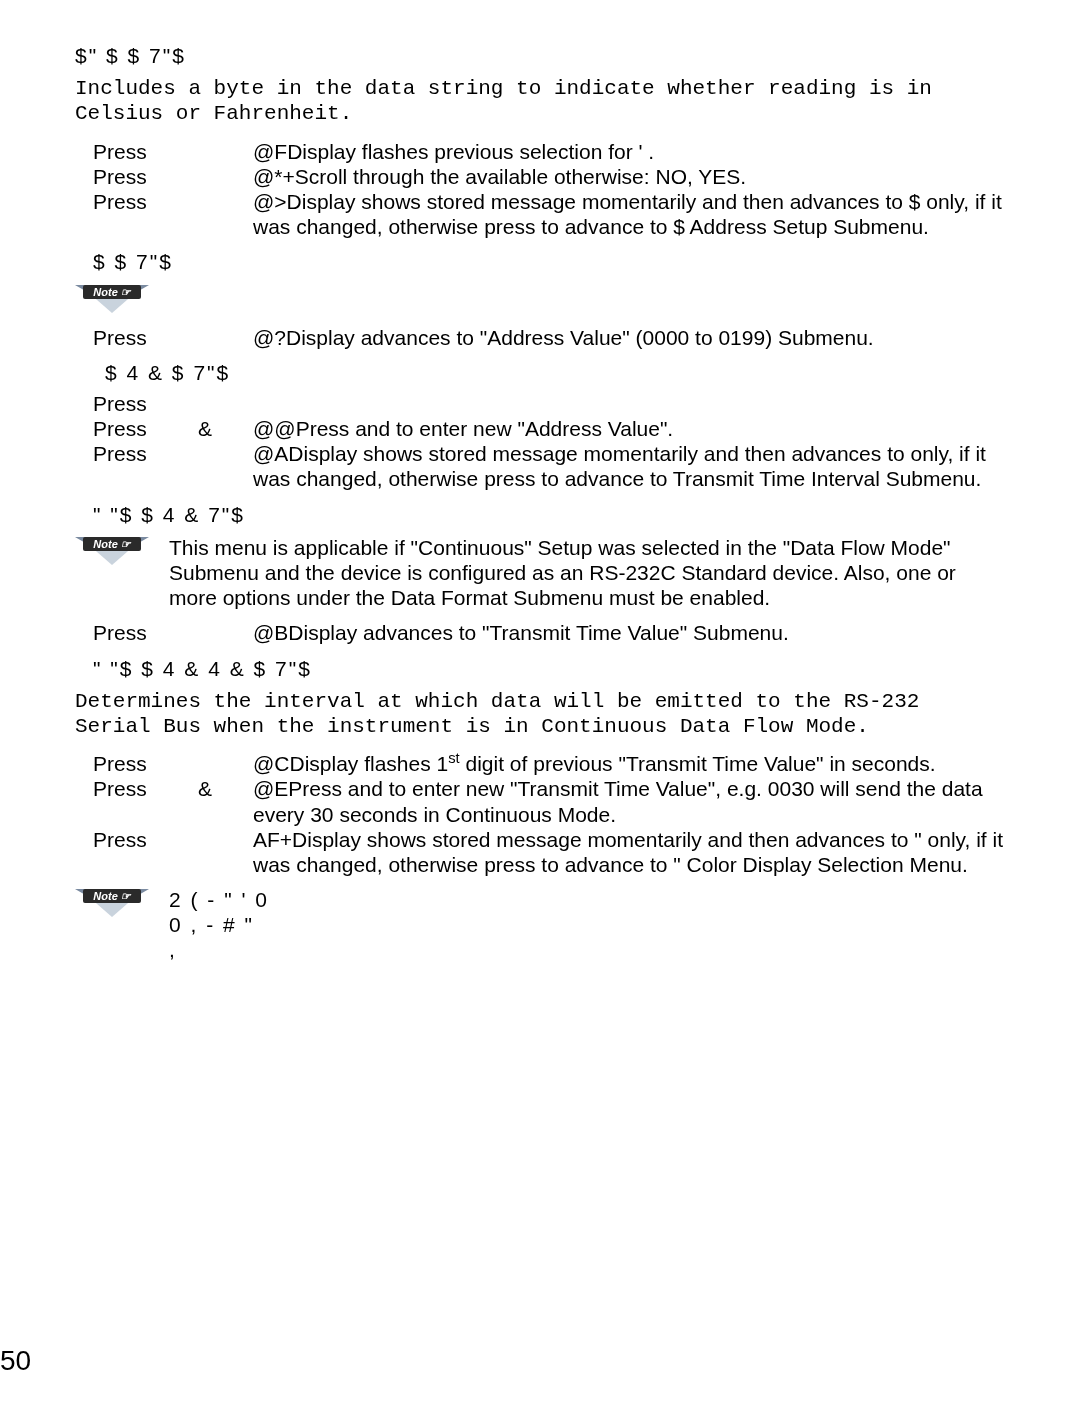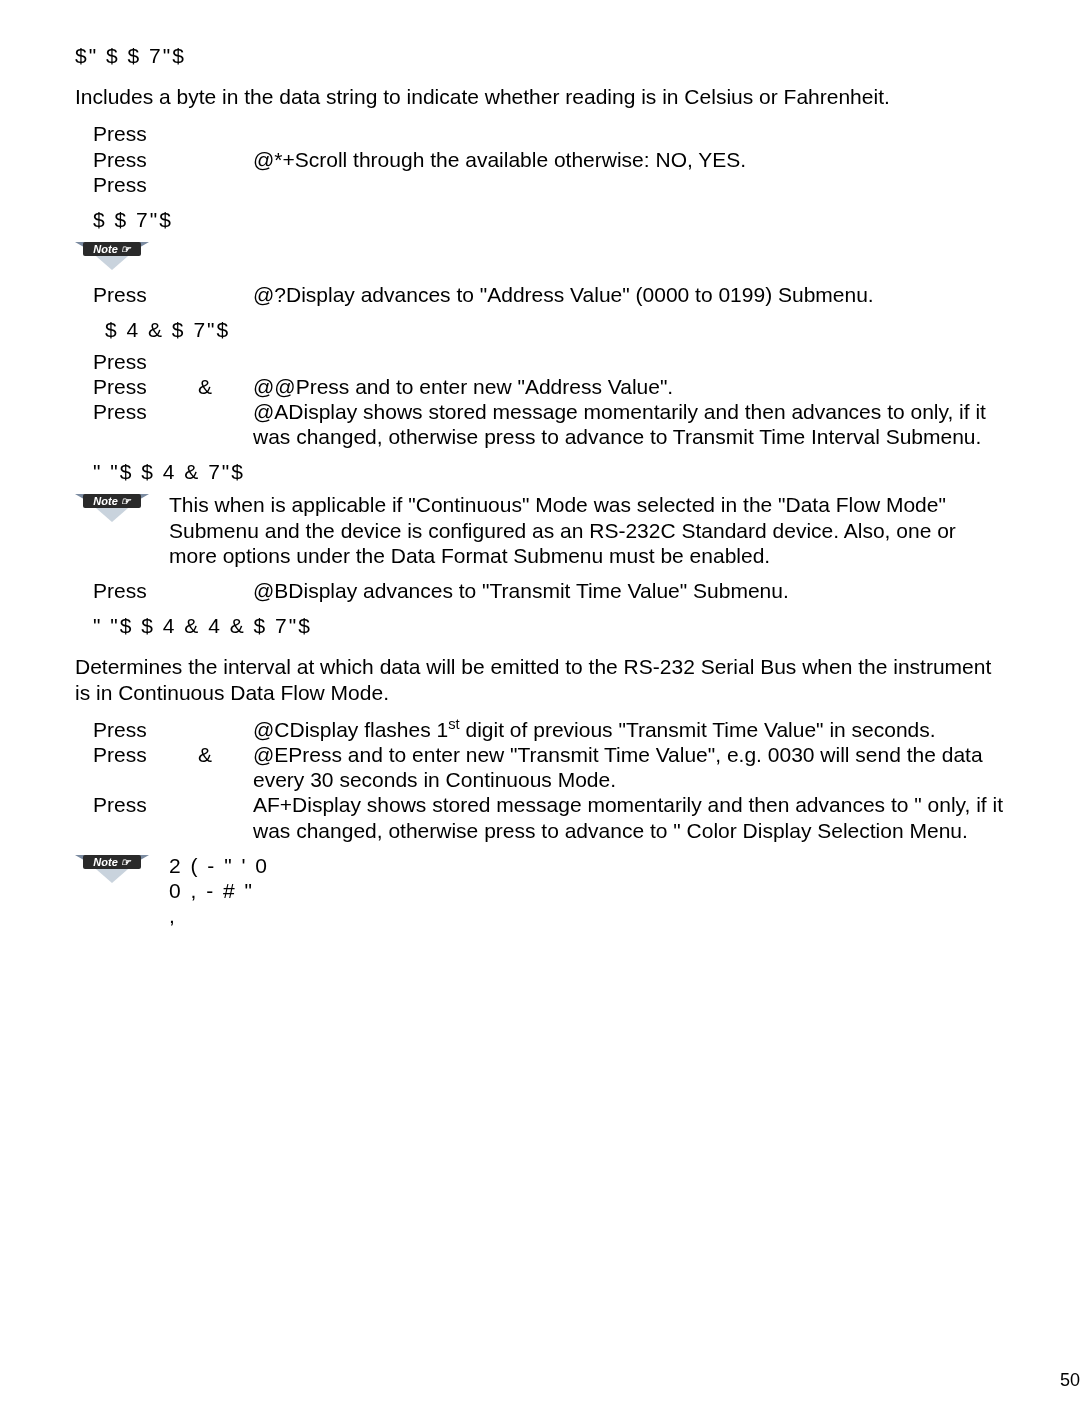--- a/index.html
+++ b/index.html
@@ -13,21 +13,22 @@
     background: #fff;
     padding: 35px 75px 20px 75px;
     position: relative;
   }
   .section-heading {
     font-size: 21px;
     margin: 8px 0 6px 0;
     letter-spacing: 0.5px;
   }
   .body-text {
-    margin: 16px 0 12px 0;
+    margin: 8px 0 12px 0;
+    font-family: Liberation Mono, monospace;
   }
   .press-block {
     margin-left: 18px;
     margin-bottom: 10px;
   }
   .press-row {
     display: flex;
     align-items: flex-start;
     margin-bottom: 0px;
   }
@@ -49,43 +50,45 @@
   }
   .note-icon {
     flex-shrink: 0;
     margin-top: 2px;
   }
   .note-icon svg { display: block; }
   .note-text { flex: 1; }
   sup { font-size: 0.7em; vertical-align: super; line-height: 0; }
   .page-num {
     position: absolute;
-    bottom: 20px;
+    bottom: 34px;
     left: 0; right: 0;
-    text-align: right;
-    font-size: 18px;
+    text-align: left;
+    font-size: 28px;
   }
   .garble { letter-spacing: 2px; }
 </style>
 </head>
 <body>
 
 <div class="section-heading garble">$" $    $      7"$</div>
 <p class="body-text">Includes a byte in the data string to indicate whether reading is in Celsius or Fahrenheit.</p>
 
 <div class="press-block">
   <div class="press-row">
     <span class="press-label">Press</span>
+    <span class="press-desc"><span>@F</span><span>Display flashes previous selection for '       .</span></span>
   </div>
   <div class="press-row">
     <span class="press-label">Press</span>
     <span class="press-desc"><span>@*+</span><span>Scroll through the available otherwise: NO, YES.</span></span>
   </div>
   <div class="press-row">
     <span class="press-label">Press</span>
+    <span class="press-desc"><span>@&gt;</span><span>Display shows           stored message momentarily and then advances to $        only, if it was changed, otherwise press     to advance to $          Address Setup Submenu.</span></span>
   </div>
 </div>
 
 <div class="section-heading garble" style="margin-left:18px;">$    $     7"$</div>
 
 <div class="note-row">
   <span class="note-icon">
     <svg width="74" height="30" viewBox="0 0 74 30">
       <polygon points="0,0 74,0 60,8 14,8" fill="#7a8aa0"></polygon>
       <polygon points="14,8 60,8 37,28" fill="#c9d3dd"></polygon>
@@ -125,21 +128,21 @@
 
 <div class="note-row">
   <span class="note-icon">
     <svg width="74" height="30" viewBox="0 0 74 30">
       <polygon points="0,0 74,0 60,8 14,8" fill="#7a8aa0"></polygon>
       <polygon points="14,8 60,8 37,28" fill="#c9d3dd"></polygon>
       <rect x="8" y="0" width="58" height="14" rx="2" fill="#2a2a2a"></rect>
       <text x="37" y="11" text-anchor="middle" fill="#fff" font-size="11" font-family="Arial" font-style="italic" font-weight="bold">Note ☞</text>
     </svg>
   </span>
-  <span class="note-text">This when is applicable if "Continuous" Mode was selected in the "Data Flow Mode" Submenu and the device is configured as an RS-232C Standard device. Also, one or more options under the Data Format Submenu must be enabled.</span>
+  <span class="note-text">This menu is applicable if "Continuous" Setup was selected in the "Data Flow Mode" Submenu and the device is configured as an RS-232C Standard device. Also, one or more options under the Data Format Submenu must be enabled.</span>
 </div>
 
 <div class="press-block">
   <div class="press-row">
     <span class="press-label">Press</span>
     <span class="press-desc"><span>@B</span><span>Display advances to "Transmit Time Value" Submenu.</span></span>
   </div>
 </div>
 
 <div class="section-heading garble" style="margin-left:18px;">"     "$    $ 4 &amp; 4 &amp; $   7"$</div>

